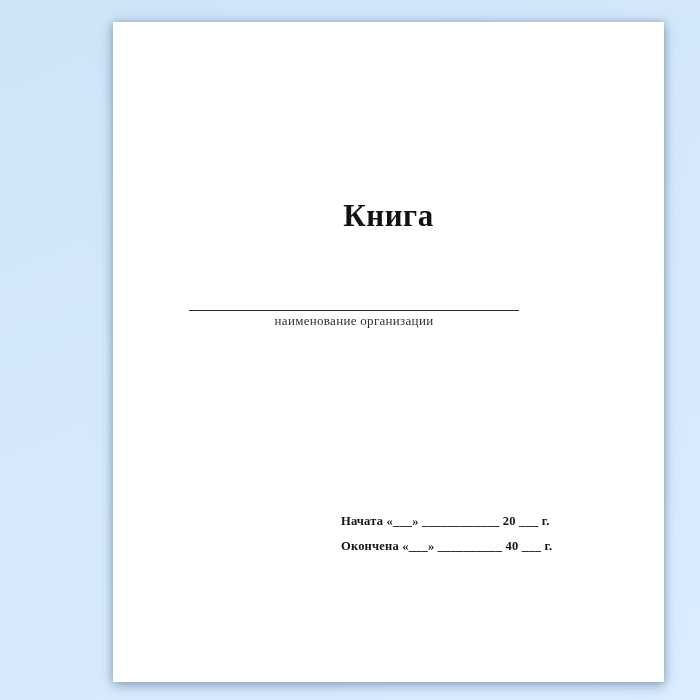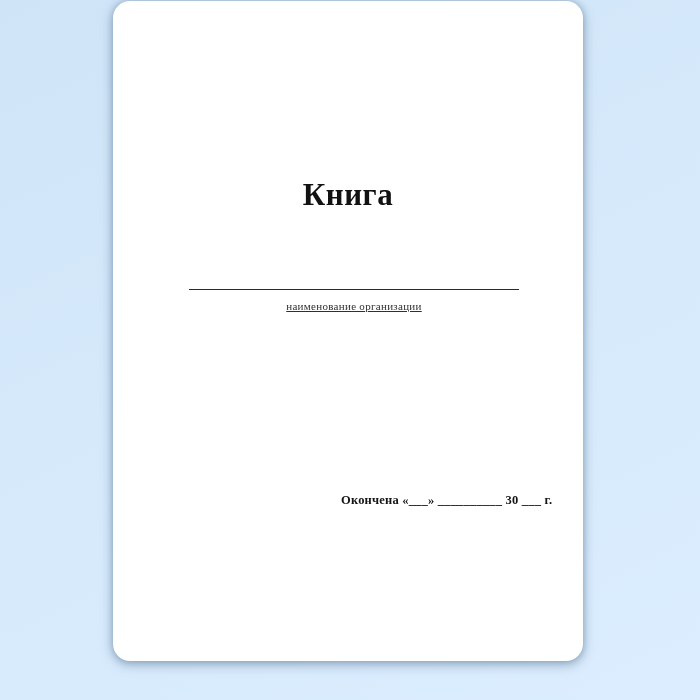--- a/index.html
+++ b/index.html
@@ -12,26 +12,25 @@
   }
   .canvas {
     position: relative;
     width: 700px;
     height: 700px;
     background: linear-gradient(155deg, #cfe4f7 0%, #d5e9fb 45%, #dbedfe 100%);
   }
   .paper {
     position: absolute;
     left: 113px;
-    top: 1px;
-    width: 470px;
+    top: 22px;
+    width: 551px;
     height: 660px;
     background: #ffffff;
     box-shadow: 0 3px 12px rgba(92, 122, 152, 0.60), 0 0 6px rgba(92, 122, 152, 0.35);
-    border-radius: 17px;
   }
   .title-block {
     position: absolute;
     top: 176px;
     left: 0;
     width: 100%;
     text-align: center;
     color: #121212;
     font-weight: bold;
     font-size: 31px;
@@ -44,25 +43,24 @@
     left: 76px;
     width: 330px;
     text-align: center;
   }
   .org-rule {
     width: 100%;
     height: 0;
     border-bottom: 1.5px solid #2a2a2a;
   }
   .org-caption {
-    margin-top: 10px;
-    font-size: 11px;
+    margin-top: 2px;
+    font-size: 13px;
     color: #303030;
     letter-spacing: 0.3px;
-    text-decoration: underline;
   }
   .dates-block {
     position: absolute;
     left: 228px;
     top: 487px;
     color: #141414;
     font-weight: bold;
     font-size: 12.5px;
     line-height: 25px;
     white-space: nowrap;
@@ -78,17 +76,18 @@
     <div class="title-block">
       <div>Книга</div>
     </div>
 
     <div class="org-block">
       <div class="org-rule"></div>
       <div class="org-caption">наименование организации</div>
     </div>
 
     <div class="dates-block">
-      <div>Окончена «___» __________ 30 ___ г.</div>
+      <div>Начата «___» ____________ 20 ___ г.</div>
+      <div>Окончена «___» __________ 40 ___ г.</div>
     </div>
 
   </div>
 </div>
 
 </body></html>

